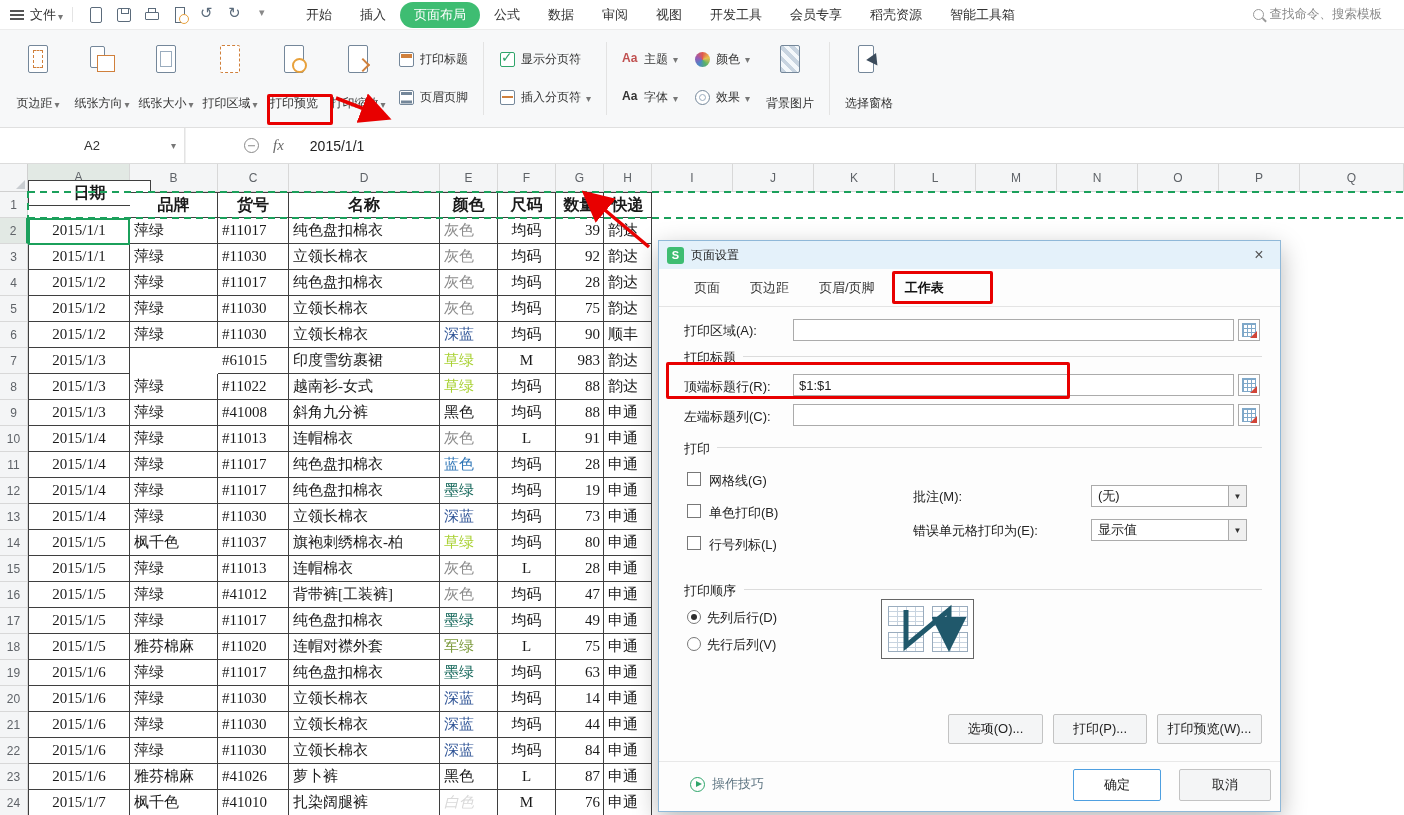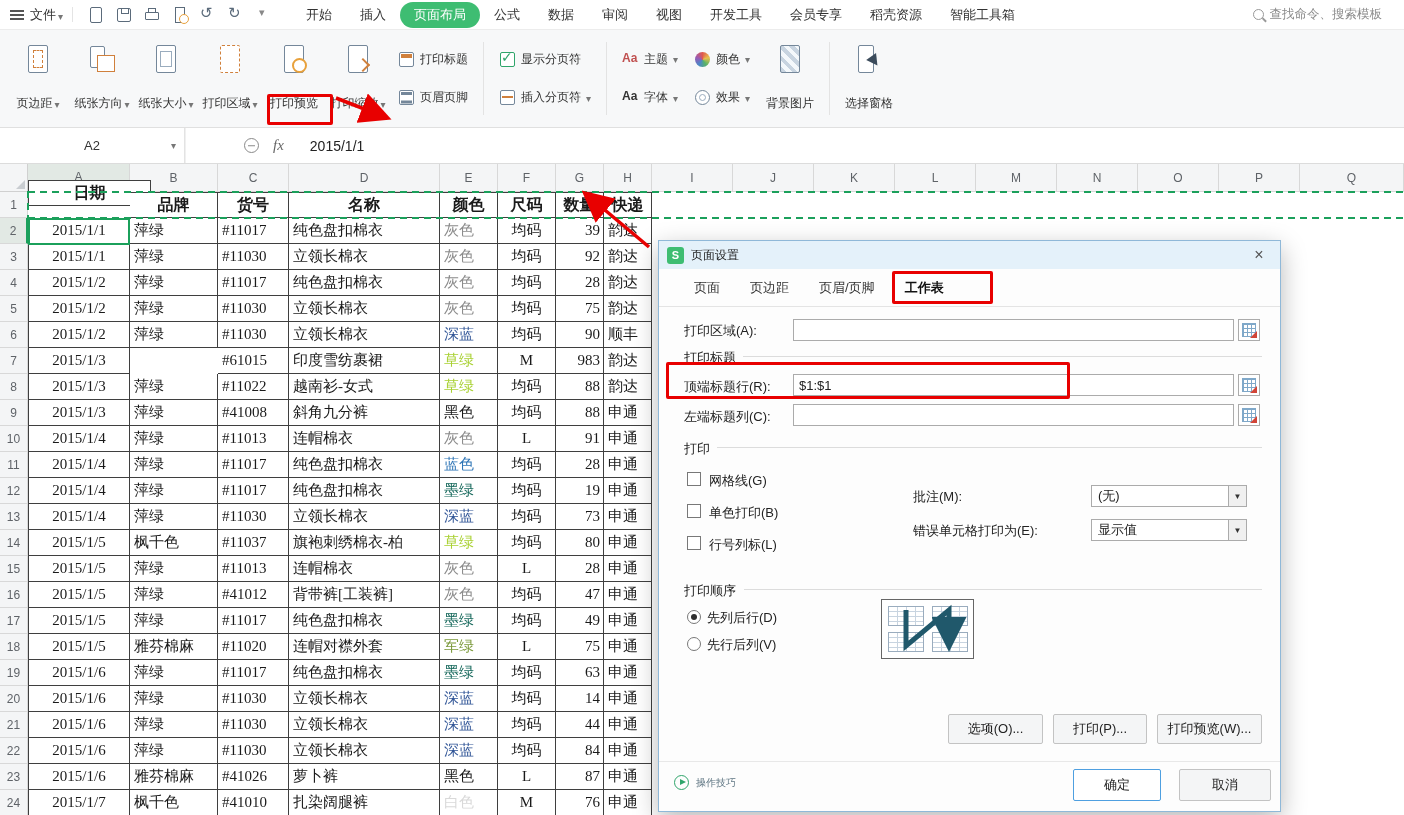--- a/index.html
+++ b/index.html
@@ -122,21 +122,21 @@
 .pd-cb{position:absolute;width:14px;height:14px;border:1px solid #787878;background:#fff}
 .pd-radio{position:absolute;width:14px;height:14px;border:1px solid #787878;border-radius:50%;background:#fff}
 .pd-radio.sel::after{content:"";position:absolute;inset:3px;background:#2d2d2d;border-radius:50%}
 .combo{position:absolute;height:22px;border:1px solid #ABABAB;background:#fff;font-size:13px;color:#222;display:flex;align-items:center;padding-left:6px}
 .combo-arrow{margin-left:auto;width:18px;align-self:stretch;background:#F0F0F0;border-left:1px solid #ABABAB;display:flex;align-items:center;justify-content:center}
 .combo-arrow::after{content:"▼";font-size:8px;color:#333}
 .preview-box{position:absolute;left:222px;top:358px;width:93px;height:60px;border:1px solid #666;background:#fff}
 .mini{position:absolute;width:36px;height:20px;border:1px solid #9AACBE;background:repeating-linear-gradient(180deg,transparent 0 4px,#C8D4E0 4px 5px),repeating-linear-gradient(90deg,transparent 0 8px,#C8D4E0 8px 9px)}
 .pd-btn{position:absolute;height:30px;border:1px solid #C3C3C3;background:#F4F5F6;font-size:13px;color:#222;display:flex;align-items:center;justify-content:center;border-radius:2px}
 .pd-hr{position:absolute;left:0;right:0;top:520px;height:1px;background:#E8E8E8}
-.tips{position:absolute;left:15px;top:534px;display:flex;align-items:center;gap:7px;font-size:10px;color:#5E7582}
+.tips{position:absolute;left:31px;top:534px;display:flex;align-items:center;gap:7px;font-size:13px;color:#5E7582}
 .play-icon{width:15px;height:15px;border:1.3px solid #2FA56B;border-radius:50%;position:relative;flex:none}
 .play-icon::after{content:"";position:absolute;left:4.5px;top:3px;border-left:6px solid #2FA56B;border-top:3.5px solid transparent;border-bottom:3.5px solid transparent}
 .b-ok{border:1px solid #4E9FE0 !important;background:#fff !important}
 
 
 #annotations{position:absolute;inset:0;z-index:30;pointer-events:none}
 .red-box{position:absolute;border:3px solid #E80000;border-radius:2px}
 </style>
 </head>
 <body>
@@ -518,21 +518,21 @@
     <div class="cell" data-name="cell-C23" style="left: 218px; top: 600px; width: 71px; height: 26px;">#41026</div>
     <div class="cell" data-name="cell-D23" style="left: 289px; top: 600px; width: 151px; height: 26px;">萝卜裤</div>
     <div class="cell" data-name="cell-E23" style="left: 440px; top: 600px; width: 58px; height: 26px; color: rgb(26, 26, 26);">黑色</div>
     <div class="cell c-center" data-name="cell-F23" style="left: 498px; top: 600px; width: 58px; height: 26px;">L</div>
     <div class="cell c-right" data-name="cell-G23" style="left: 556px; top: 600px; width: 48px; height: 26px;">87</div>
     <div class="cell" data-name="cell-H23" style="left: 604px; top: 600px; width: 48px; height: 26px;">申通</div>
     <div class="cell first c-center" data-name="cell-A24" style="left: 28px; top: 626px; width: 102px; height: 26px;">2015/1/7</div>
     <div class="cell" data-name="cell-B24" style="left: 130px; top: 626px; width: 88px; height: 26px;">枫千色</div>
     <div class="cell" data-name="cell-C24" style="left: 218px; top: 626px; width: 71px; height: 26px;">#41010</div>
     <div class="cell" data-name="cell-D24" style="left: 289px; top: 626px; width: 151px; height: 26px;">扎染阔腿裤</div>
-    <div class="cell" data-name="cell-E24" style="left: 440px; top: 626px; width: 58px; height: 26px; color: rgb(217, 217, 217);">白色</div>
+    <div class="cell" data-name="cell-E24" style="left: 440px; top: 626px; width: 58px; height: 26px; color: rgb(217, 217, 217); font-style: italic;">白色</div>
     <div class="cell c-center" data-name="cell-F24" style="left: 498px; top: 626px; width: 58px; height: 26px;">M</div>
     <div class="cell c-right" data-name="cell-G24" style="left: 556px; top: 626px; width: 48px; height: 26px;">76</div>
     <div class="cell" data-name="cell-H24" style="left: 604px; top: 626px; width: 48px; height: 26px;">申通</div>
   </div>
 
 <div class="dialog" data-name="page-setup-dialog">
   <div class="pd-titlebar" data-name="dialog-titlebar">
     <span class="pd-logo" data-name="wps-logo-icon">S</span>
     <span class="pd-title" data-name="dialog-title">页面设置</span>
     <span class="pd-close" data-name="close-icon"></span>

